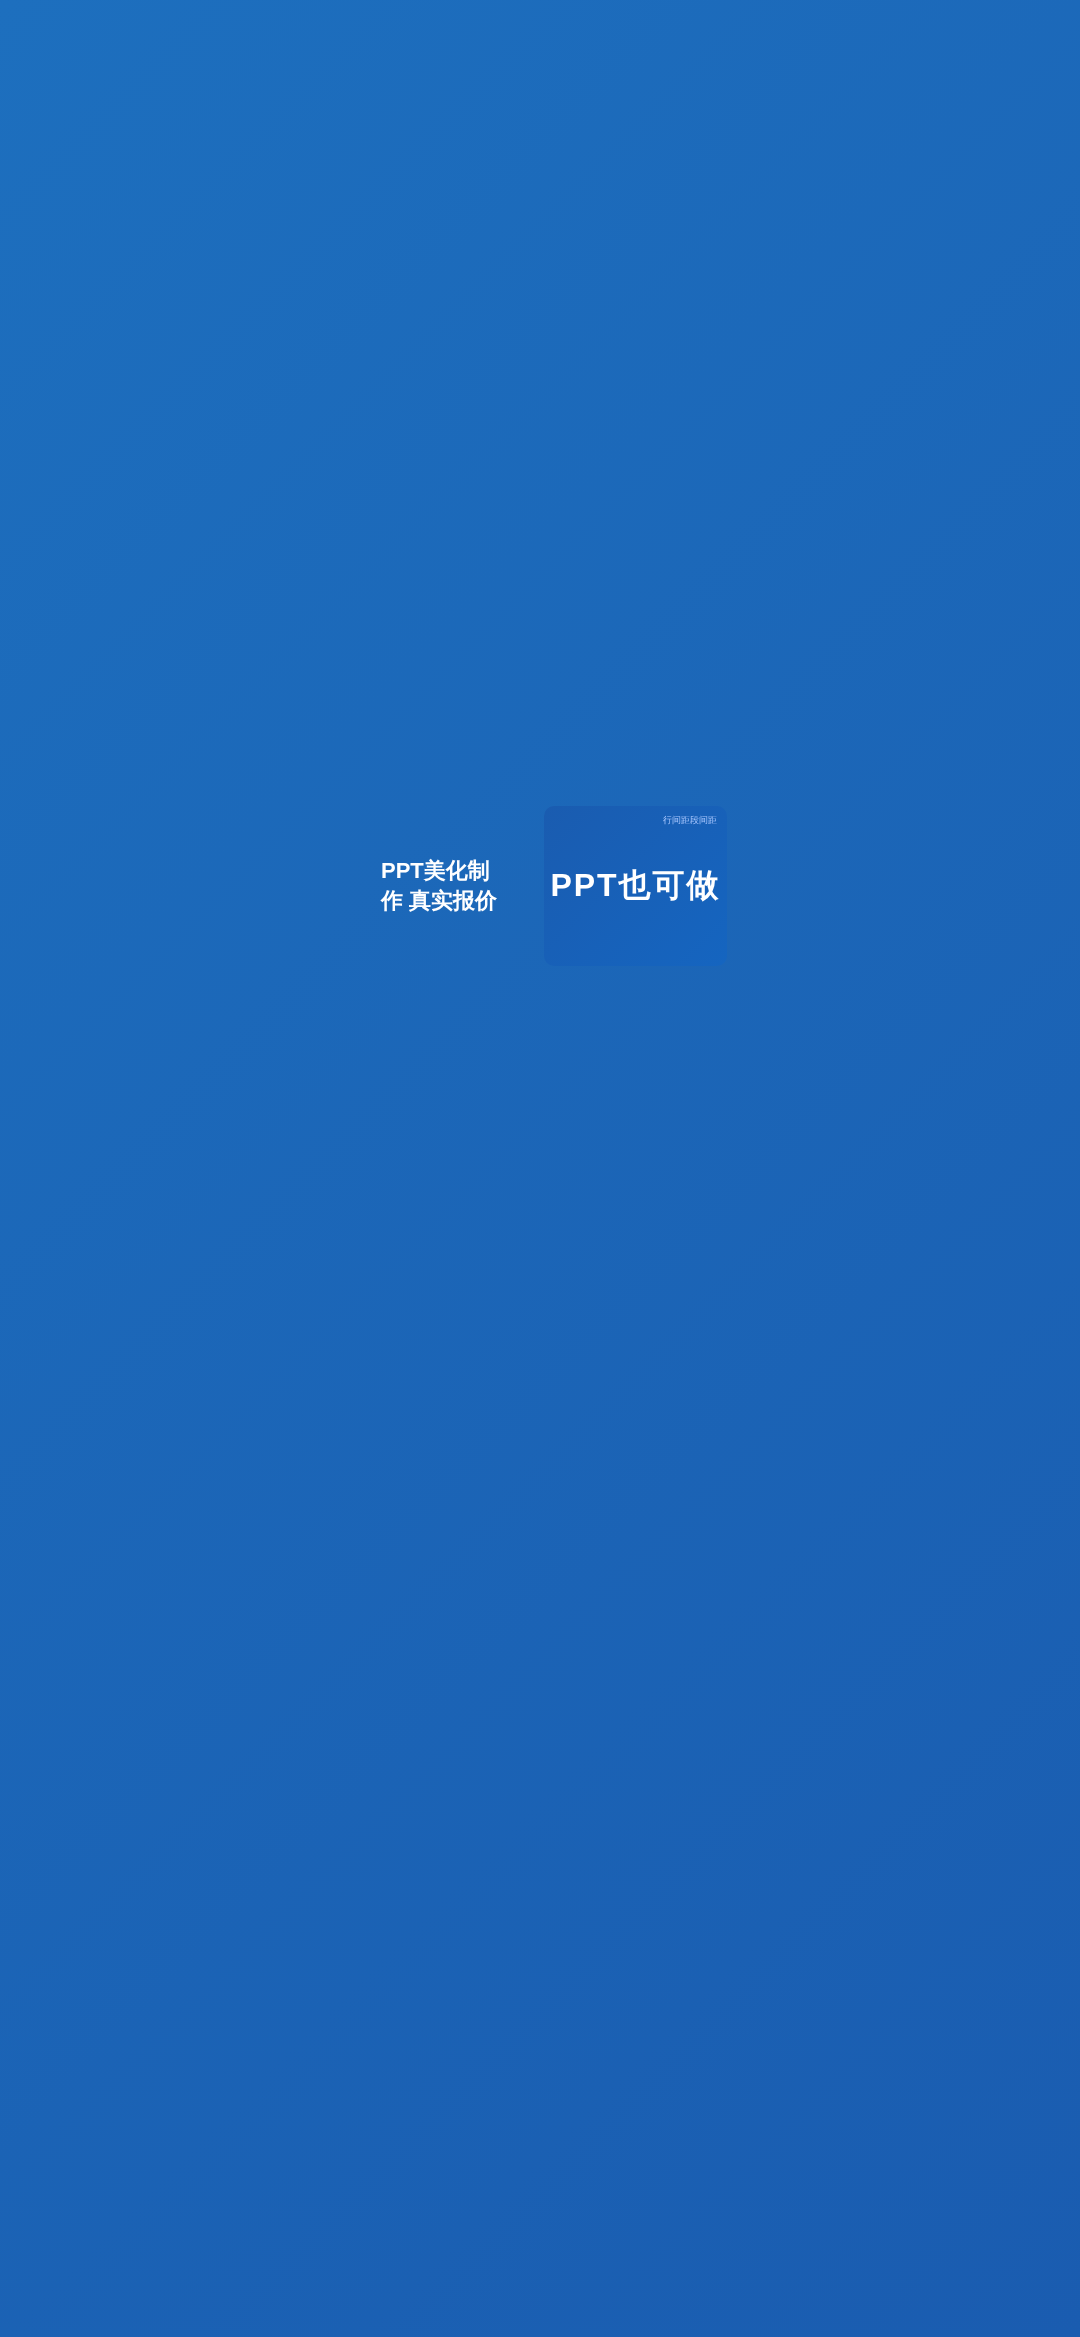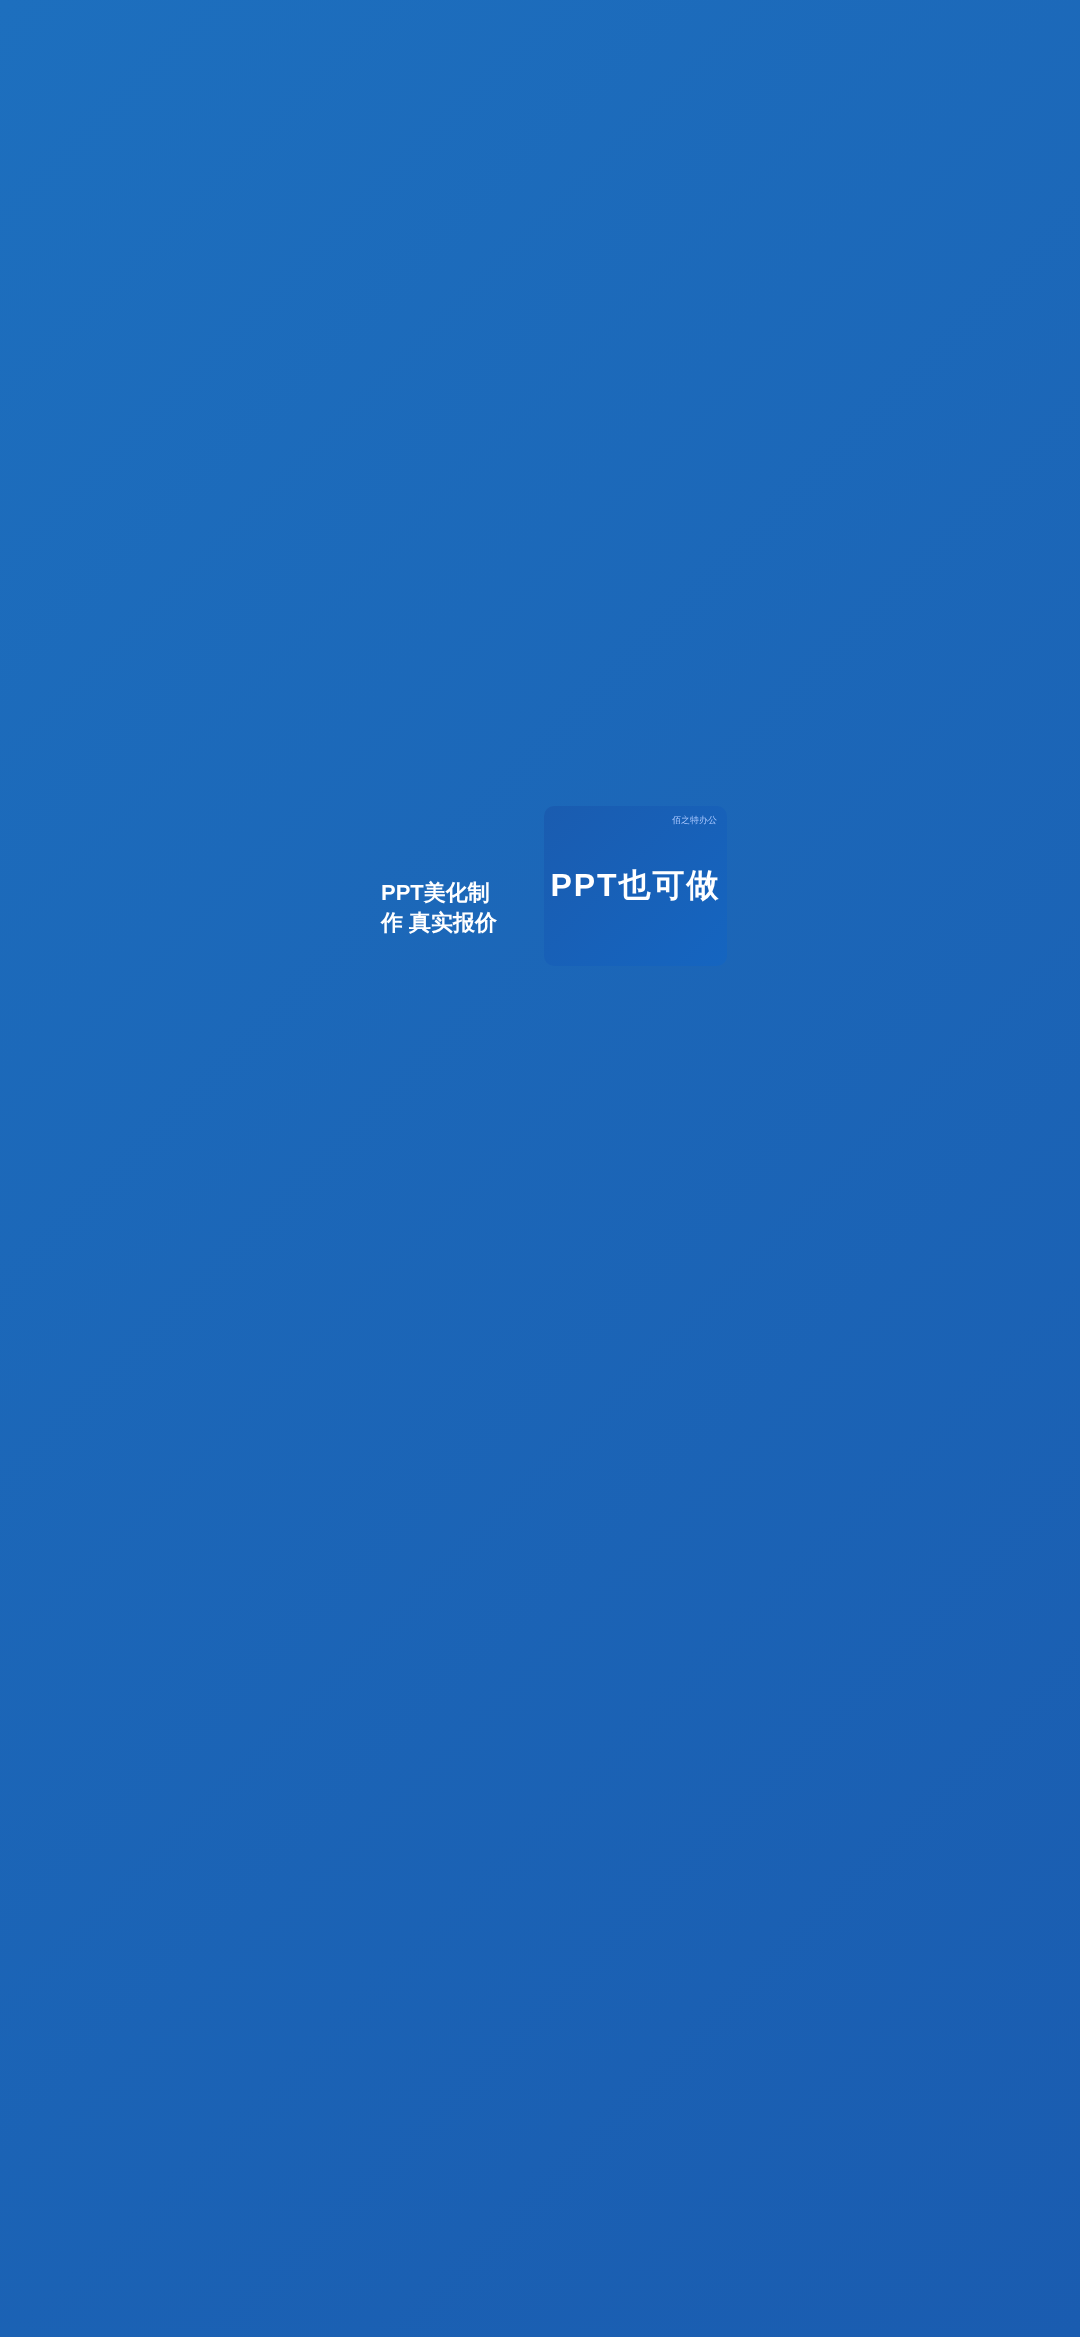--- a/index.html
+++ b/index.html
@@ -261,21 +261,21 @@
       text-align: center;
       line-height: 1.2;
     }
 
     .img-ppt {
       background: #701a75;
       height: 160px;
       display: flex;
       flex-direction: column;
       align-items: flex-start;
-      justify-content: flex-end;
+      justify-content: center;
       padding: 14px;
     }
     .ppt-title {
       font-size: 22px;
       font-weight: 800;
       color: #fff;
     }
     .ppt-sub {
       font-size: 13px;
       color: #aac8ff;
@@ -636,18 +636,18 @@
       <div style="position:relative; z-index:1; padding:14px;">
         <div class="ppt-title">PPT美化制作 真实报价</div>
         <div class="ppt-sub"></div>
       </div>
     </div>
 
   </div>
 
   <div class="product-card">
     <div style="background: linear-gradient(135deg, #1a5cb0, #1565c0); height:160px; position:relative; display:flex; align-items:center; justify-content:center;">
-      <div style="position:absolute; top:8px; right:10px; font-size:9px; color:#aac8ff;">佰之特办公</div>
+      <div style="position:absolute; top:8px; right:10px; font-size:9px; color:#aac8ff;">行间距段间距</div>
       <div style="font-size:32px; font-weight:900; color:#fff; letter-spacing:2px;">PPT也可做</div>
     </div>
   </div>
 
 </div>
 
 </body></html>

